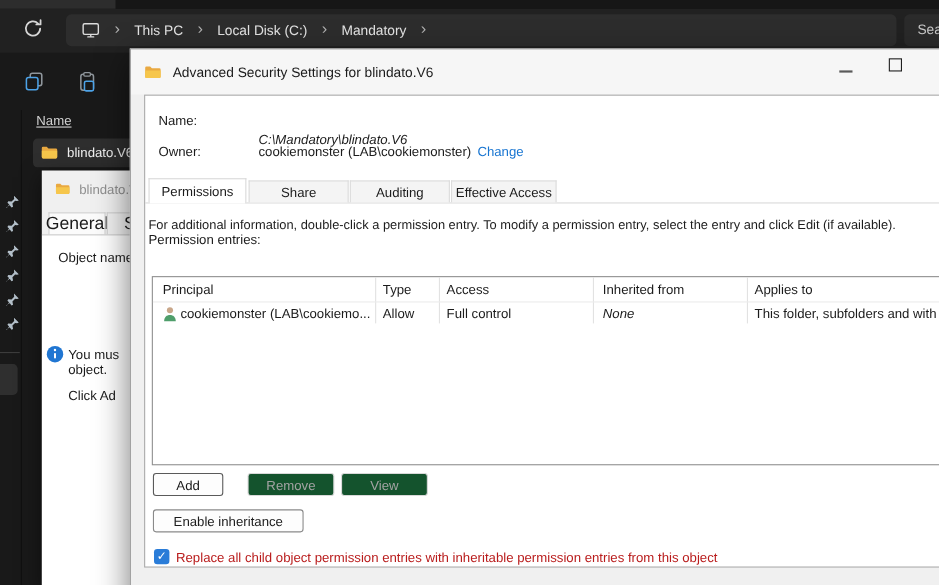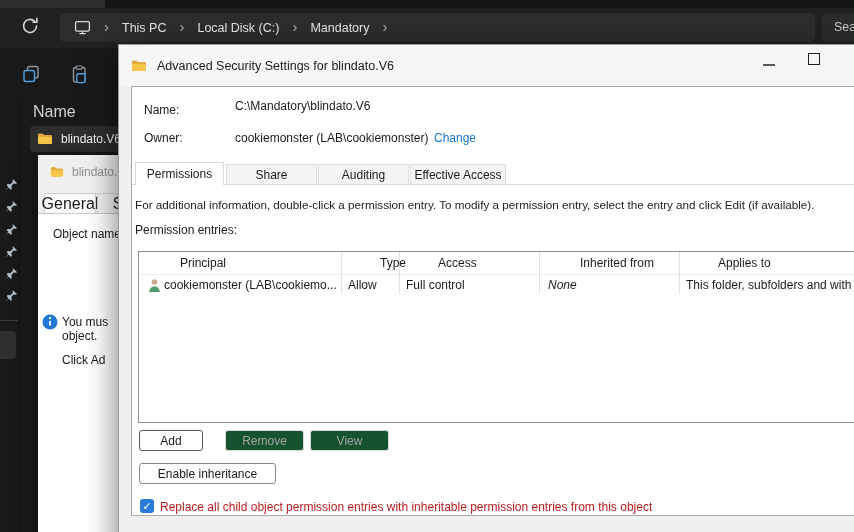--- a/index.html
+++ b/index.html
@@ -25,21 +25,21 @@
   .search-pill {
     left:822px; top:13px; width:120px; height:29px; background:#2b2b2b;
     border-radius:5px; color:#c9c9c9; font-size:12.5px; line-height:28px;
     padding-left:12px; overflow:hidden; white-space:nowrap;
   }
 
   
   .tool-icon { width:20px; height:20px; }
 
   
-  .list-header { left:33px; top:103px; color:#d2d2d2; font-size:16px; }
+  .list-header { left:33px; top:103px; color:#d2d2d2; font-size:12px;text-decoration:underline; }
   .file-row {
     left:30px; top:126px; width:106px; height:26px; background:#2e2e2e;
     border-radius:4px; display:flex; align-items:center; gap:8px; padding-left:7px;
     color:#f0f0f0; font-size:12px; white-space:nowrap; overflow:hidden;
   }
 
   
   .pin { left:5px; width:13px; height:13px; }
   .nav-sep { left:0; top:320px; width:18px; height:1px; background:#3c3c3c; }
   .nav-line { left:19px; top:100px; width:1px; height:432px; background:#101010; }
@@ -74,21 +74,21 @@
   .tab { height:20px; top:77px; background:#f4f4f4; border:1px solid #dcdcdc; border-bottom:none;
     display:flex; align-items:center; justify-content:center; font-size:12px; color:#1b1b1b; z-index:1; }
   .tab.active { top:75px; height:23px; background:#fff; border:1px solid #d9d9d9; border-bottom:none; z-index:2; }
   .tabline { left:0; top:97px; width:740px; height:1px; background:#d9d9d9; z-index:0; }
 
   .desc { left:3px; top:111px; width:736px; color:#1c1c1c; font-size:11.7px; white-space:nowrap; }
 
   .ptable { left:6px; top:164px; width:733px; height:172px; border:1px solid #8f8f8f; background:#fff; }
   .col-div { top:0; width:1px; height:42px; background:#e2e2e2; }
   .hdr-sep { left:0; top:22px; width:731px; height:1px; background:#ececec; }
-  .th { top:4px; font-size:12px; color:#1b1b1b; white-space:nowrap;margin-left:32px; }
+  .th { top:4px; font-size:12px; color:#1b1b1b; white-space:nowrap; }
   .td { top:26px; font-size:12px; color:#1b1b1b; white-space:nowrap; }
 
   .wbtn { height:21px; background:#fdfdfd; border:1px solid #b8b8b8; border-radius:3px;
     font-size:12px; color:#1b1b1b; display:flex; align-items:center; justify-content:center;
     font-family:"Liberation Sans", sans-serif; }
   .wbtn.primary { border-color:#5a5a5a; }
   .wbtn.disabled { color:#a3a3a3; border-color:#d9d9d9; background:#14532d; }
 
   .chk { left:8px; top:412px; width:14px; height:14px; border-radius:3px; background:#2a7cd8;
     color:#fff; font-size:11px; line-height:14px; text-align:center; }
@@ -212,33 +212,33 @@
         </svg>
       </span>
       <span>Advanced Security Settings for blindato.V6</span>
     </div>
     <div class="abs btn-min"></div>
     <div class="abs btn-max"></div>
 
     <div class="abs panel">
 
       <div class="abs lbl" style="left:12px; top:16px;">Name:</div>
-      <div class="abs lbl" style="left:103px; top:12px;">C:\Mandatory\blindato.V6</div>
+      <div class="abs lbl" style="left:103px; top:33px;font-style:italic;">C:\Mandatory\blindato.V6</div>
       <div class="abs lbl" style="left:12px; top:44px;">Owner:</div>
       <div class="abs lbl" style="left:103px; top:44px;">cookiemonster (LAB\cookiemonster)</div>
       <div class="abs link" style="left:302px; top:44px;">Change</div>
 
       <div class="abs tabline"></div>
       <div class="abs tab active" style="left:3px; width:89px;">Permissions</div>
       <div class="abs tab" style="left:94px; width:91px;">Share</div>
       <div class="abs tab" style="left:186px; width:91px;">Auditing</div>
       <div class="abs tab" style="left:278px; width:96px;">Effective Access</div>
 
       <div class="abs desc">For additional information, double-click a permission entry. To modify a permission entry, select the entry and click Edit (if available).</div>
-      <div class="abs lbl" style="left:3px; top:136px;">Permission entries:</div>
+      <div class="abs lbl" style="left:3px; top:124px;">Permission entries:</div>
 
       <div class="abs ptable">
         <div class="abs col-div" style="left:202px;"></div>
         <div class="abs col-div" style="left:260px;"></div>
         <div class="abs col-div" style="left:400px;"></div>
         <div class="abs col-div" style="left:540px;"></div>
         <div class="abs hdr-sep"></div>
 
         <div class="abs th" style="left:9px;">Principal</div>
         <div class="abs th" style="left:209px;">Type</div>

